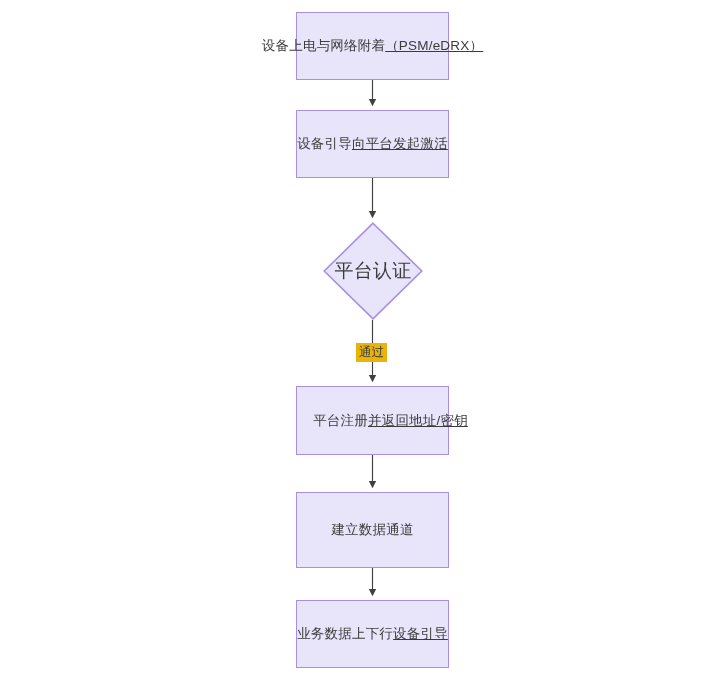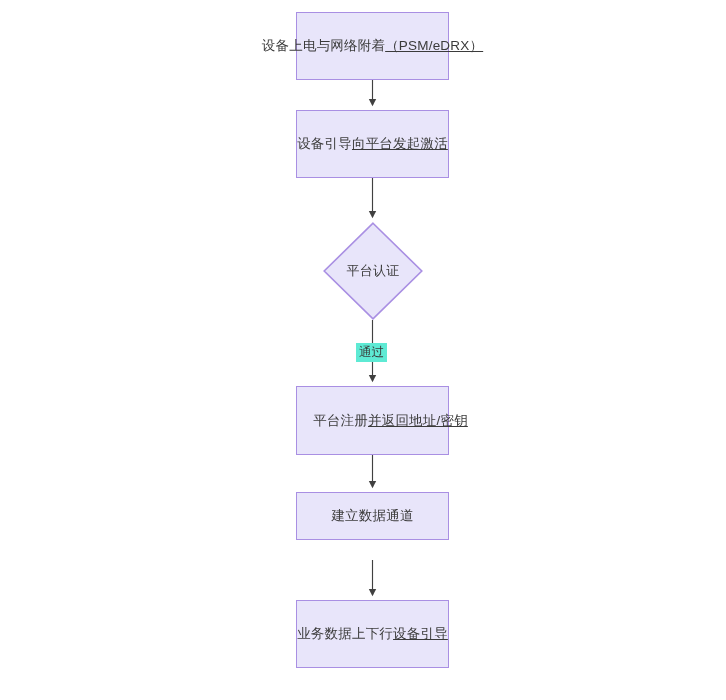--- a/index.html
+++ b/index.html
@@ -67,31 +67,31 @@
     position: absolute;
     left: 0;
     top: 0;
     width: 100%;
     height: 100%;
   }
   .decision .diamond-label {
     position: relative;
     z-index: 2;
     color: #3b3b3b;
-    font-size: 13px;
+    font-size: 19px;
     line-height: 1.6;
     text-align: center;
     letter-spacing: 0.2px;
     white-space: nowrap;
   }
 
   
   .edge-label {
     position: absolute;
-    background: #5eead4;
+    background: #eab308;
     color: #3b3b3b;
     font-size: 12.5px;
     line-height: 1.2;
     padding: 2px 3px;
     white-space: nowrap;
     text-align: center;
   }
 </style>
 </head>
 <body>
@@ -138,21 +138,21 @@
 
   <div class="edge-label" id="edge-label-pass" style="left:356px; top:343px;">
     <span>通过</span>
   </div>
 
   <div class="node" id="node-platform-register" style="left:296px; top:386px; width:153px; height:69px;padding-left:36px;">
     <span class="line1">平台注册</span>
     <span class="line2">并返回地址/密钥</span>
   </div>
 
-  <div class="node" id="node-data-channel" style="left:296px; top:492px; width:153px; height:48px;">
+  <div class="node" id="node-data-channel" style="left:296px; top:492px; width:153px; height:76px;">
     <span class="line1">建立数据通道</span>
   </div>
 
   <div class="node" id="node-service-data" style="left:296px; top:600px; width:153px; height:68px;">
     <span class="line1">业务数据上下行</span>
     <span class="line2">设备引导</span>
   </div>
 
 </div>
 

